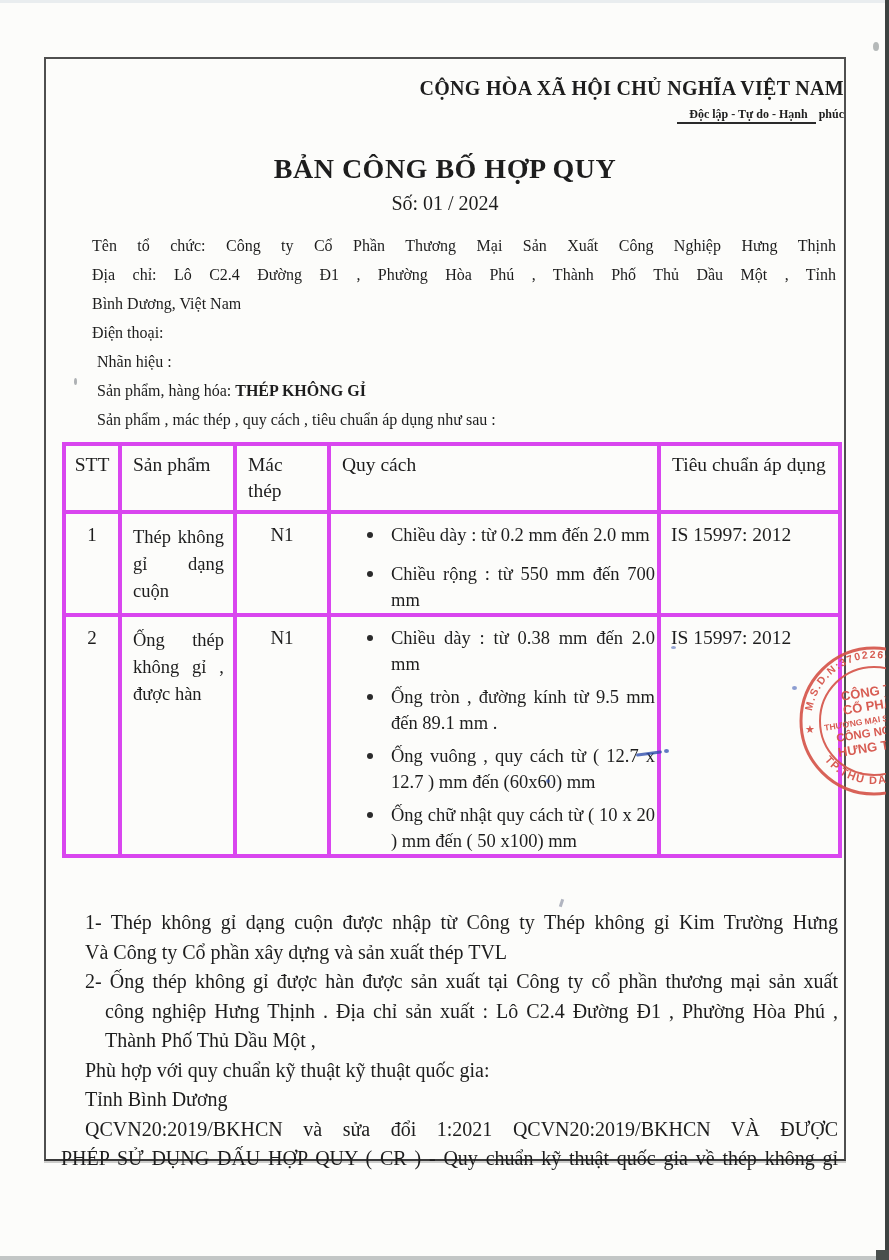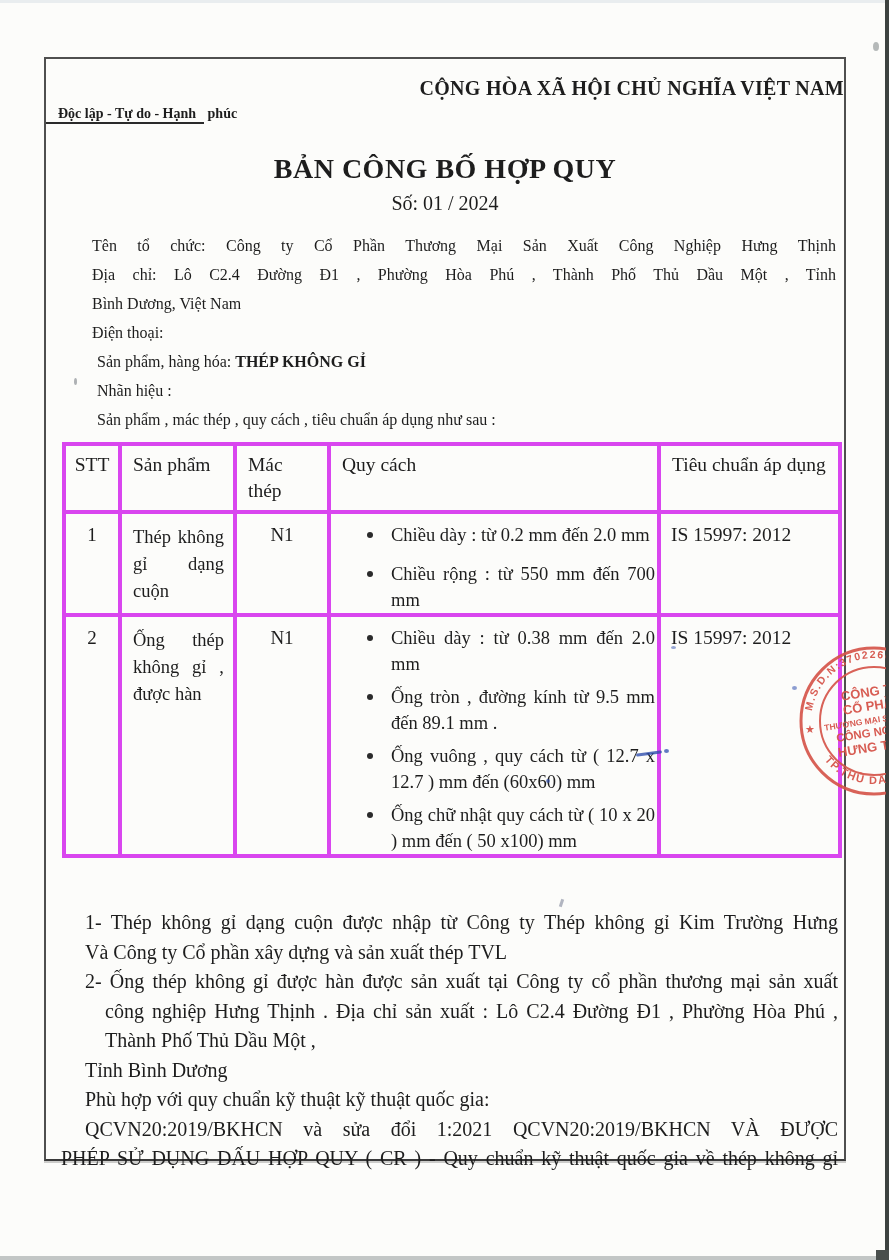--- a/index.html
+++ b/index.html
@@ -17,21 +17,21 @@
   .smudge{position:absolute;border-radius:50%;}
 
   
   .page-box{
     position:absolute;left:44px;top:57px;width:802px;height:1104px;
     box-sizing:border-box;border:2px solid #4f4f4f;border-bottom-color:#3a3a3a;
     box-shadow:0 2px 0 rgba(60,60,60,.25);
   }
 
   .nat-line1{margin-top:16px;text-align:right;font-weight:bold;font-size:20px;line-height:26px;letter-spacing:.3px;}
-  .motto{text-align:left;font-weight:bold;font-size:14px;line-height:26px;}
+  .motto{text-align:right;font-weight:bold;font-size:12px;line-height:26px;}
   .motto .u{border-bottom:2px solid #2a2a2a;padding:0 8px 1px 12px;}
   .doc-title{margin-top:26px;text-align:center;font-weight:bold;font-size:28px;line-height:32px;letter-spacing:.5px;}
   .doc-number{margin-top:4px;text-align:center;font-size:20px;line-height:28px;}
 
   .info{margin:14px 8px 0 46px;font-size:16px;line-height:29px;}
   .jl{text-align:justify;text-align-last:justify;}
   .indent2{margin-left:5px;}
   .bold{font-weight:bold;}
 
   table.doc-table{
@@ -84,22 +84,22 @@
   <div class="motto"><span class="u">Độc lập - Tự do - Hạnh</span> <span>phúc</span></div>
 
   <div class="doc-title">BẢN CÔNG BỐ HỢP QUY</div>
   <div class="doc-number">Số: 01 / 2024</div>
 
   <div class="info">
     <div class="jl">Tên tổ chức: Công ty Cổ Phần Thương Mại Sản Xuất Công Nghiệp Hưng Thịnh</div>
     <div class="jl">Địa chỉ: Lô C2.4 Đường Đ1 , Phường Hòa Phú , Thành Phố Thủ Dầu Một , Tỉnh</div>
     <div>Bình Dương, Việt Nam</div>
     <div>Điện thoại:</div>
+    <div class="indent2">Nhãn hiệu :</div>
     <div class="indent2"><span>Sản phẩm, hàng hóa: </span><span class="bold">THÉP KHÔNG GỈ</span></div>
-    <div class="indent2">Nhãn hiệu :</div>
     <div class="indent2">Sản phẩm , mác thép , quy cách , tiêu chuẩn áp dụng như sau :</div>
   </div>
 
   <table class="doc-table">
     <colgroup>
         <col style="width:56px">
         <col style="width:115px">
         <col style="width:94px">
         <col style="width:330px">
         <col style="width:181px">
@@ -142,22 +142,22 @@
       </tr>
     </tbody>
   </table>
 
   <div class="notes">
     <div class="jl">1-  Thép không gỉ dạng cuộn được nhập từ Công ty Thép không gỉ Kim Trường Hưng</div>
     <div>Và Công ty Cổ phần xây dựng và sản xuất thép TVL</div>
     <div class="jl">2-  Ống thép không gỉ được hàn được sản xuất tại Công ty cổ phần thương mại sản xuất</div>
     <div class="ind jl">công nghiệp Hưng Thịnh . Địa chỉ sản xuất : Lô C2.4 Đường Đ1 , Phường Hòa Phú ,</div>
     <div class="ind">Thành Phố Thủ Dầu Một ,</div>
+    <div>Phù hợp với quy chuẩn kỹ thuật kỹ thuật quốc gia:</div>
     <div>Tỉnh Bình Dương</div>
-    <div>Phù hợp với quy chuẩn kỹ thuật kỹ thuật quốc gia:</div>
     <div class="jl">QCVN20:2019/BKHCN  và  sửa  đổi  1:2021  QCVN20:2019/BKHCN  VÀ  ĐƯỢC</div>
     <div class="outd jl">PHÉP SỬ DỤNG DẤU HỢP QUY ( CR ) -  Quy chuẩn kỹ thuật quốc gia về thép không gỉ</div>
   </div>
 
 </div>
 
 <div class="stamp-clip">
   <svg width="170" height="170" viewBox="0 0 170 170">
     <defs>
       <path id="arcTop" d="M 33.4 121.1 A 63 63 0 1 1 139.6 53.5"></path>

